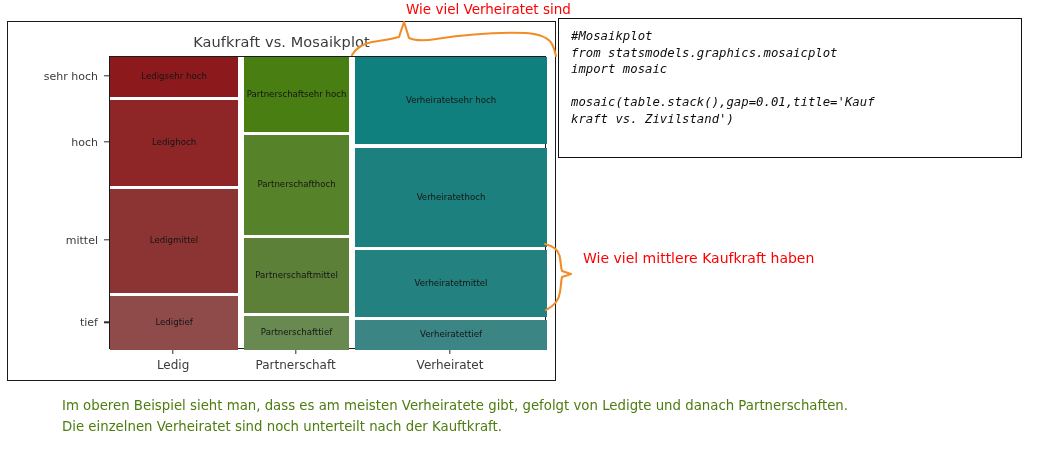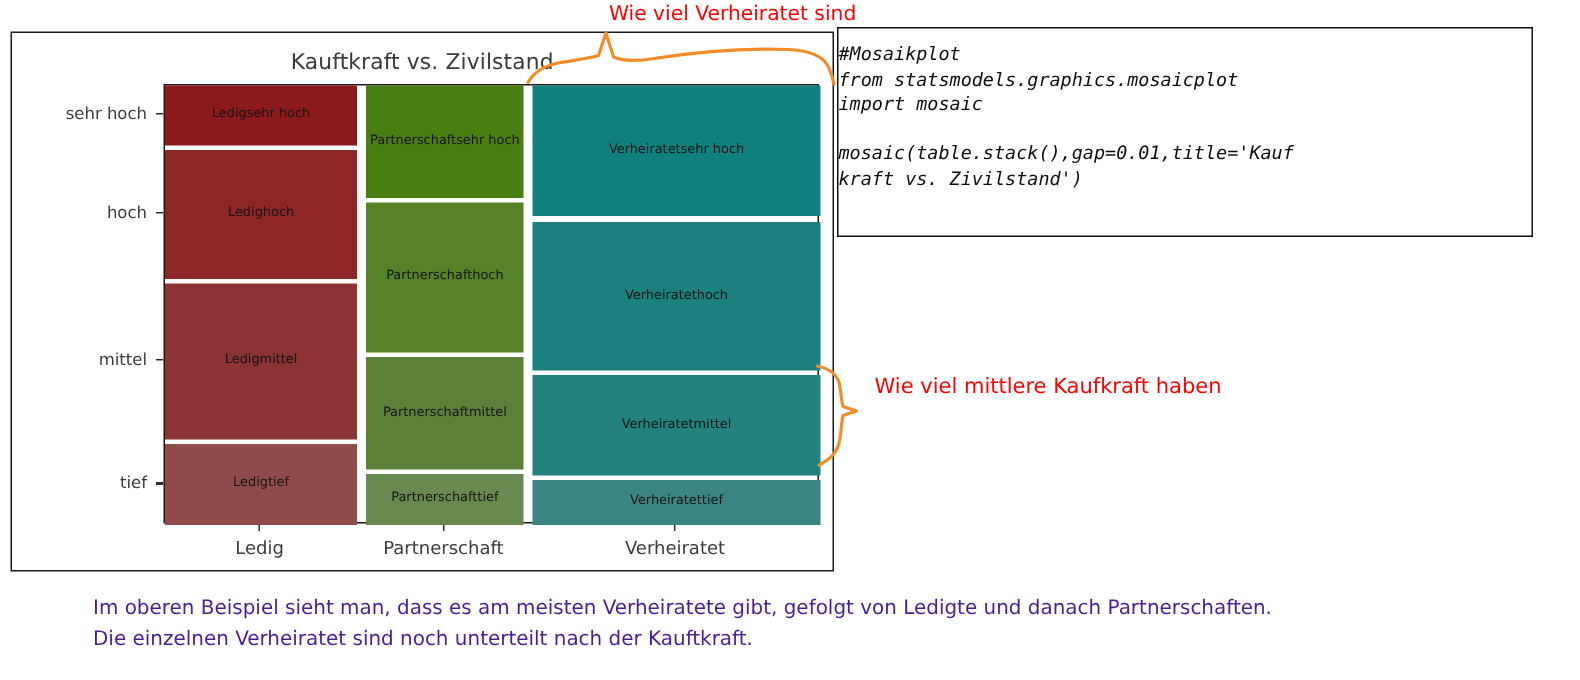--- a/index.html
+++ b/index.html
@@ -43,53 +43,53 @@
   .xtick{
     position:absolute;transform:translateX(-50%);
     font-size:12px;color:#3b3b3b;white-space:nowrap;
   }
   .xtickmark{position:absolute;width:1.4px;height:5px;background:#2b2b2b;transform:translateX(-50%);}
 
   
   .codebox{
     position:absolute;left:558px;top:18px;width:464px;height:140px;
     border:1.5px solid #111;background:#ffffff;box-sizing:border-box;
-    padding:9px 0;
+    padding:9px 12px;
   }
   .codebox pre{
     margin:0;font-family:"DejaVu Sans Mono","Liberation Mono",monospace;
     font-style:italic;font-size:12.3px;line-height:1.35;color:#0d0d0d;
     white-space:pre-wrap;
   }
 
   
   .ann-red{
     position:absolute;color:#ff0000;white-space:nowrap;
     font-size:13.5px;
   }
   .ann-top{left:358px;top:1px;font-size:13.5px;margin-left:48px;}
   .ann-right{left:583px;top:250px;font-size:14px;}
 
   .bottom-note{
     position:absolute;left:62px;top:396px;width:980px;
-    color:#4c1d95;font-size:13.3px;line-height:1.55;
+    color:#4d7c0f;font-size:13.3px;line-height:1.55;
   }
   .bottom-note div{white-space:nowrap;}
 
   
   .overlay{position:absolute;left:0;top:0;width:1053px;height:453px;pointer-events:none;}
 </style>
 </head>
 <body>
 
 <div class="root">
 
   <div class="figure">
 
-    <div class="fig-title">Kauftkraft vs. Zivilstand</div>
+    <div class="fig-title">Kaufkraft vs. Mosaikplot</div>
 
     <div id="yticks">
         <div class="ytick" style="top: 53.9px; right: 457px;">sehr hoch</div>
         <div class="ytickmark" style="top: 53.9px; left: 96px;"></div>
         <div class="ytick" style="top: 119.9px; right: 457px;">hoch</div>
         <div class="ytickmark" style="top: 119.9px; left: 96px;"></div>
         <div class="ytick" style="top: 218px; right: 457px;">mittel</div>
         <div class="ytickmark" style="top: 218px; left: 96px;"></div>
         <div class="ytick" style="top: 300.2px; right: 457px;">tief</div>
         <div class="ytickmark" style="top: 300.2px; left: 96px;"></div>

